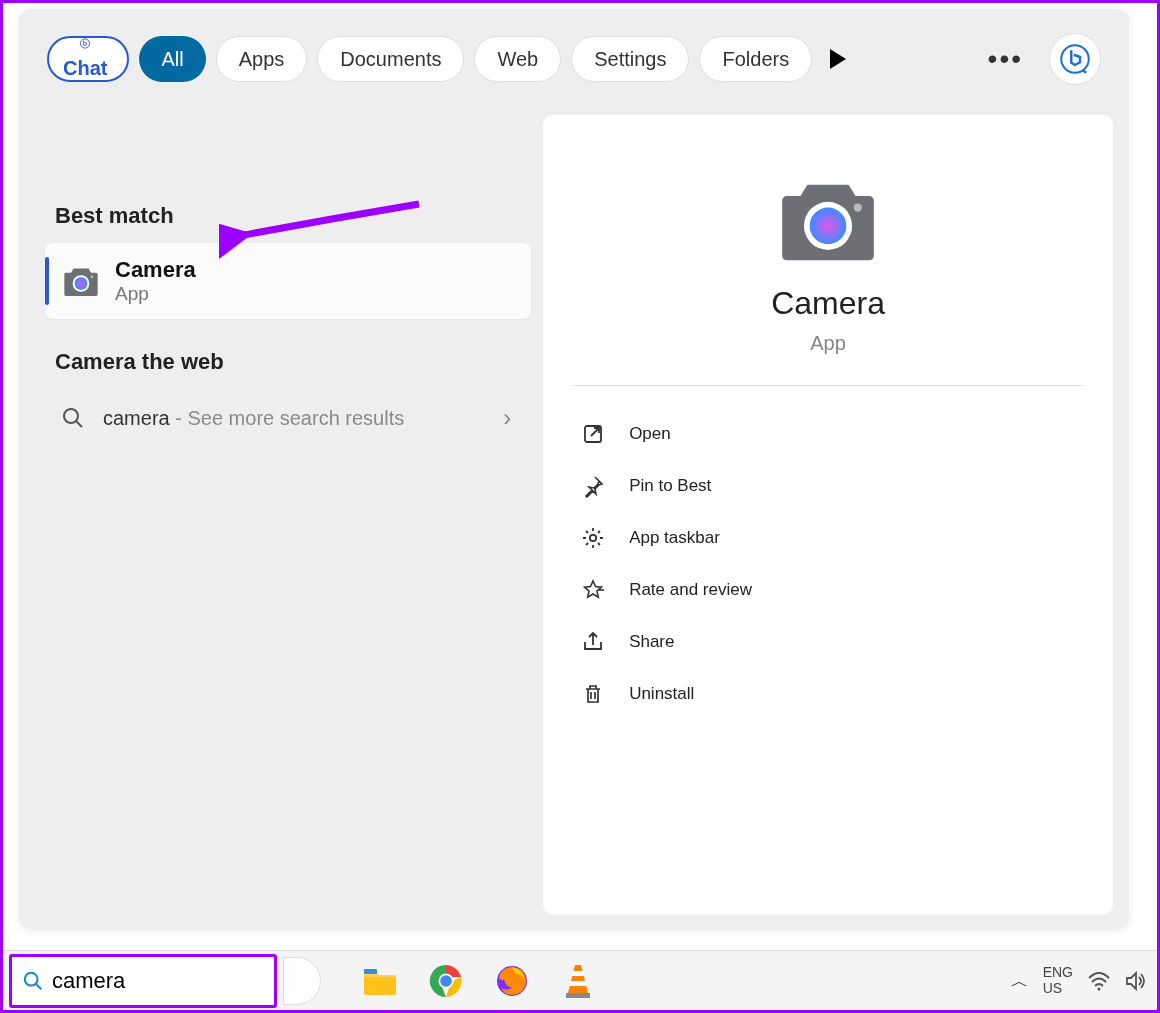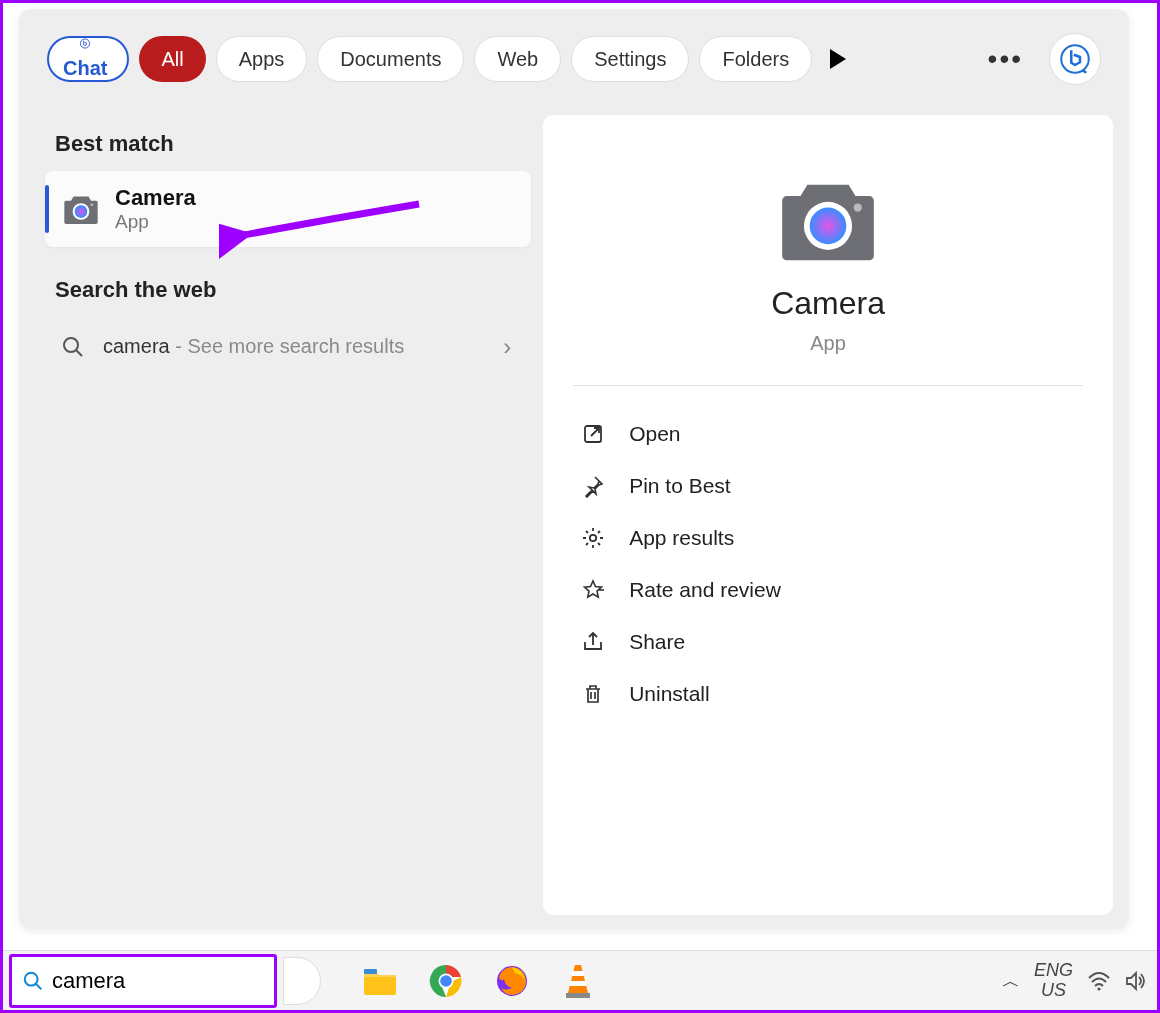--- a/index.html
+++ b/index.html
@@ -2,60 +2,60 @@
 <html><head>
 <meta charset="utf-8">
 <style>
 * { box-sizing: border-box; margin: 0; padding: 0; font-family: "Segoe UI", -apple-system, sans-serif; }
 body { width: 1160px; height: 1013px; background: #fff; border: 3px solid #9e00ff; position: relative; overflow: hidden; }
 .search-panel { position: absolute; top: 6px; left: 16px; width: 1110px; height: 920px; background: #eeeeef; border-radius: 12px; box-shadow: 0 2px 8px rgba(0,0,0,0.08); }
 .tabs-row { display: flex; align-items: center; gap: 10px; padding: 24px 28px 8px 28px; }
 .tab { height: 46px; display: inline-flex; align-items: center; justify-content: center; padding: 0 22px; border-radius: 24px; background: #fff; border: 1px solid #dedede; font-size: 20px; color: #333; cursor: pointer; white-space: nowrap; flex-direction: column; }
 .tab.chat { background: #fff; border: 2.5px solid #2559d5; color: #2559d5; font-weight: 600; gap: 8px; padding: 0 20px 0 14px; }
 .tab.chat .bing-b { width: 24px; height: 24px; }
-.tab.all { background: #b91c1c; color: #fff; border: none; }
+.tab.all { background: #0369a1; color: #fff; border: none; }
 .tab.more-play { background: transparent; border: none; padding: 0 8px; }
 .triangle-right { width: 0; height: 0; border-top: 10px solid transparent; border-bottom: 10px solid transparent; border-left: 16px solid #000; }
 .dots-btn { margin-left: auto; background: transparent; border: none; font-size: 28px; color: #333; letter-spacing: 2px; padding: 0 10px; cursor: pointer; }
 .bing-btn { width: 52px; height: 52px; border-radius: 50%; background: #fff; border: 1px solid #e0e0e0; display: flex; align-items: center; justify-content: center; cursor: pointer; margin-left: 6px; }
-.body-area { display: flex; padding: 0 16px 0 26px; gap: 12px; }
+.body-area { display: flex; padding: 0 16px 0 26px; gap: 12px; align-items: center; }
 .left-col { width: 488px; padding-top: 30px; }
 .section-title { font-size: 22px; font-weight: 600; color: #222; padding: 8px 10px 14px 10px; }
 .best-match-card { background: #fbfbfb; border-radius: 8px; padding: 14px 16px; display: flex; align-items: center; gap: 14px; box-shadow: 0 1px 3px rgba(0,0,0,0.05); position: relative; cursor: pointer; }
 .best-match-card::before { content: ''; position: absolute; left: 0; top: 14px; bottom: 14px; width: 4px; background: #2559d5; border-radius: 2px; }
 .cam-icon-sm { width: 40px; height: 40px; flex-shrink: 0; }
 .bm-name { font-size: 22px; font-weight: 700; color: #111; }
 .bm-sub { font-size: 19px; color: #777; }
 .web-item { display: flex; align-items: center; gap: 18px; padding: 14px 10px; cursor: pointer; border-radius: 6px; }
 .web-item .search-ico { width: 24px; height: 24px; flex-shrink: 0; margin-left: 6px; }
 .web-text { font-size: 20px; color: #333; flex: 1; line-height: 1.55; }
 .web-text .faded { color: #8a8a8a; margin-top: 16px; }
 .chev { color: #888; font-size: 24px; padding-right: 10px; }
 .placeholder-block { margin-top: 26px; height: 370px; border-radius: 10px; position: relative; }
 .right-col { width: 572px; background: #fff; border-radius: 10px; margin-top: 22px; padding: 40px 10px 20px; height: 800px; }
 .app-header { text-align: center; }
 .app-header .cam-icon-lg { width: 110px; height: 96px; margin: 16px auto 18px; display: block; }
 .app-header h1 { font-size: 32px; font-weight: 400; color: #222; margin-top: 12px; }
 .app-header .sub { font-size: 20px; color: #878787; margin-top: 10px; }
 .divider { height: 1px; background: #e0e0e0; margin: 30px 20px 22px; }
 .actions { padding: 0 28px; }
-.action { display: flex; align-items: center; gap: 24px; padding: 14px 0; cursor: pointer; font-size: 21px; color: #222; }
+.action { display: flex; align-items: center; gap: 24px; padding: 14px 0; cursor: pointer; font-size: 17px; color: #222; }
 .action svg { width: 24px; height: 24px; flex-shrink: 0; }
 
 .arrow-annot { position: absolute; top: 175px; left: 200px; pointer-events: none; }
 .arrow-annot svg { width: 220px; height: 80px; }
 
 .taskbar { position: absolute; left: 0; right: 0; bottom: 0; height: 60px; background: #f4f4f4; border-top: 1px solid #ddd; display: flex; align-items: center; padding: 0 6px; }
 .search-box-wrap { border: 3px solid #9e00ff; border-radius: 3px; height: 54px; display: flex; align-items: center; width: 268px; background: #fff; margin-right: 20px; }
 .search-box-wrap svg { width: 22px; height: 22px; margin: 0 8px 0 10px; }
 .search-box-wrap input { border: none; outline: none; font-size: 22px; width: 190px; background: transparent; }
 .round-end { width: 38px; height: 48px; background: #fff; border: 1px solid #ddd; border-radius: 0 24px 24px 0; margin-left: -14px; margin-right: 26px; }
 .tb-icon { width: 38px; height: 38px; margin: 0 14px; cursor: pointer; display: flex; align-items: center; justify-content: center; }
 .tb-right { margin-left: auto; display: flex; align-items: center; gap: 14px; padding-right: 4px; }
-.lang { font-size: 18px; text-align: center; line-height: 1.1; color: #444; font-style: italic; }
+.lang { font-size: 14px; line-height: 1.1; color: #444; }
 .caret-up { font-size: 18px; color: #333; cursor: pointer; }
 </style>
 </head>
 <body>
 
 <div class="search-panel">
   <div class="tabs-row">
     <div class="tab chat">
       <svg class="bing-b" viewBox="0 0 24 24">
           <circle cx="12" cy="12" r="10" fill="none" stroke="#2559d5" stroke-width="2"></circle>
@@ -110,21 +110,21 @@
               </radialGradient>
             </defs>
           <circle cx="37" cy="15" r="1.6" fill="#bbb"></circle>
         </svg>
         <div>
           <div class="bm-name">Camera</div>
           <div class="bm-sub">App</div>
         </div>
       </div>
 
-      <div class="section-title" style="margin-top:22px">Search the web</div>
+      <div class="section-title" style="margin-top:22px">Camera the web</div>
       <div class="web-item">
         <svg class="search-ico" viewBox="0 0 24 24">
             <circle cx="10" cy="10" r="7" fill="none" stroke="#555" stroke-width="2"></circle>
             <line x1="15" y1="15" x2="21" y2="21" stroke="#555" stroke-width="2"></line>
           </svg>
         <div class="web-text"><span>camera</span><span class="faded"> - See more search results</span></div>
         <div class="chev">›</div>
       </div>
 
       <div class="placeholder-block"></div>
@@ -160,21 +160,21 @@
           <svg viewBox="0 0 24 24">
               <path d="M14 3 l7 7 -3 1 -4 4 1 5 -3 -3 -6 6 -1 -1 6 -6 -3 -3 5 1 4 -4 1 -3 Z" fill="none" stroke="#333" stroke-width="1.6"></path>
             </svg>
           <span>Pin to Best</span>
         </div>
         <div class="action">
           <svg viewBox="0 0 24 24">
               <circle cx="12" cy="12" r="3.2" fill="none" stroke="#333" stroke-width="1.8"></circle>
               <path d="M12 2 v3 M12 19 v3 M2 12 h3 M19 12 h3 M5 5 l2 2 M17 17 l2 2 M19 5 l-2 2 M7 17 l-2 2" stroke="#333" stroke-width="1.8"></path>
             </svg>
-          <span>App results</span>
+          <span>App taskbar</span>
         </div>
         <div class="action">
           <svg viewBox="0 0 24 24">
               <path d="M12 3 l2.5 5.5 6 .6 -4.5 4 1.3 6 L12 16 l-5.3 3.1 1.3 -6 -4.5 -4 6 -.6 Z" fill="none" stroke="#333" stroke-width="1.6"></path>
               <line x1="18" y1="12" x2="23" y2="12" stroke="#333" stroke-width="1.6"></line>
             </svg>
           <span>Rate and review</span>
         </div>
         <div class="action">
           <svg viewBox="0 0 24 24">

